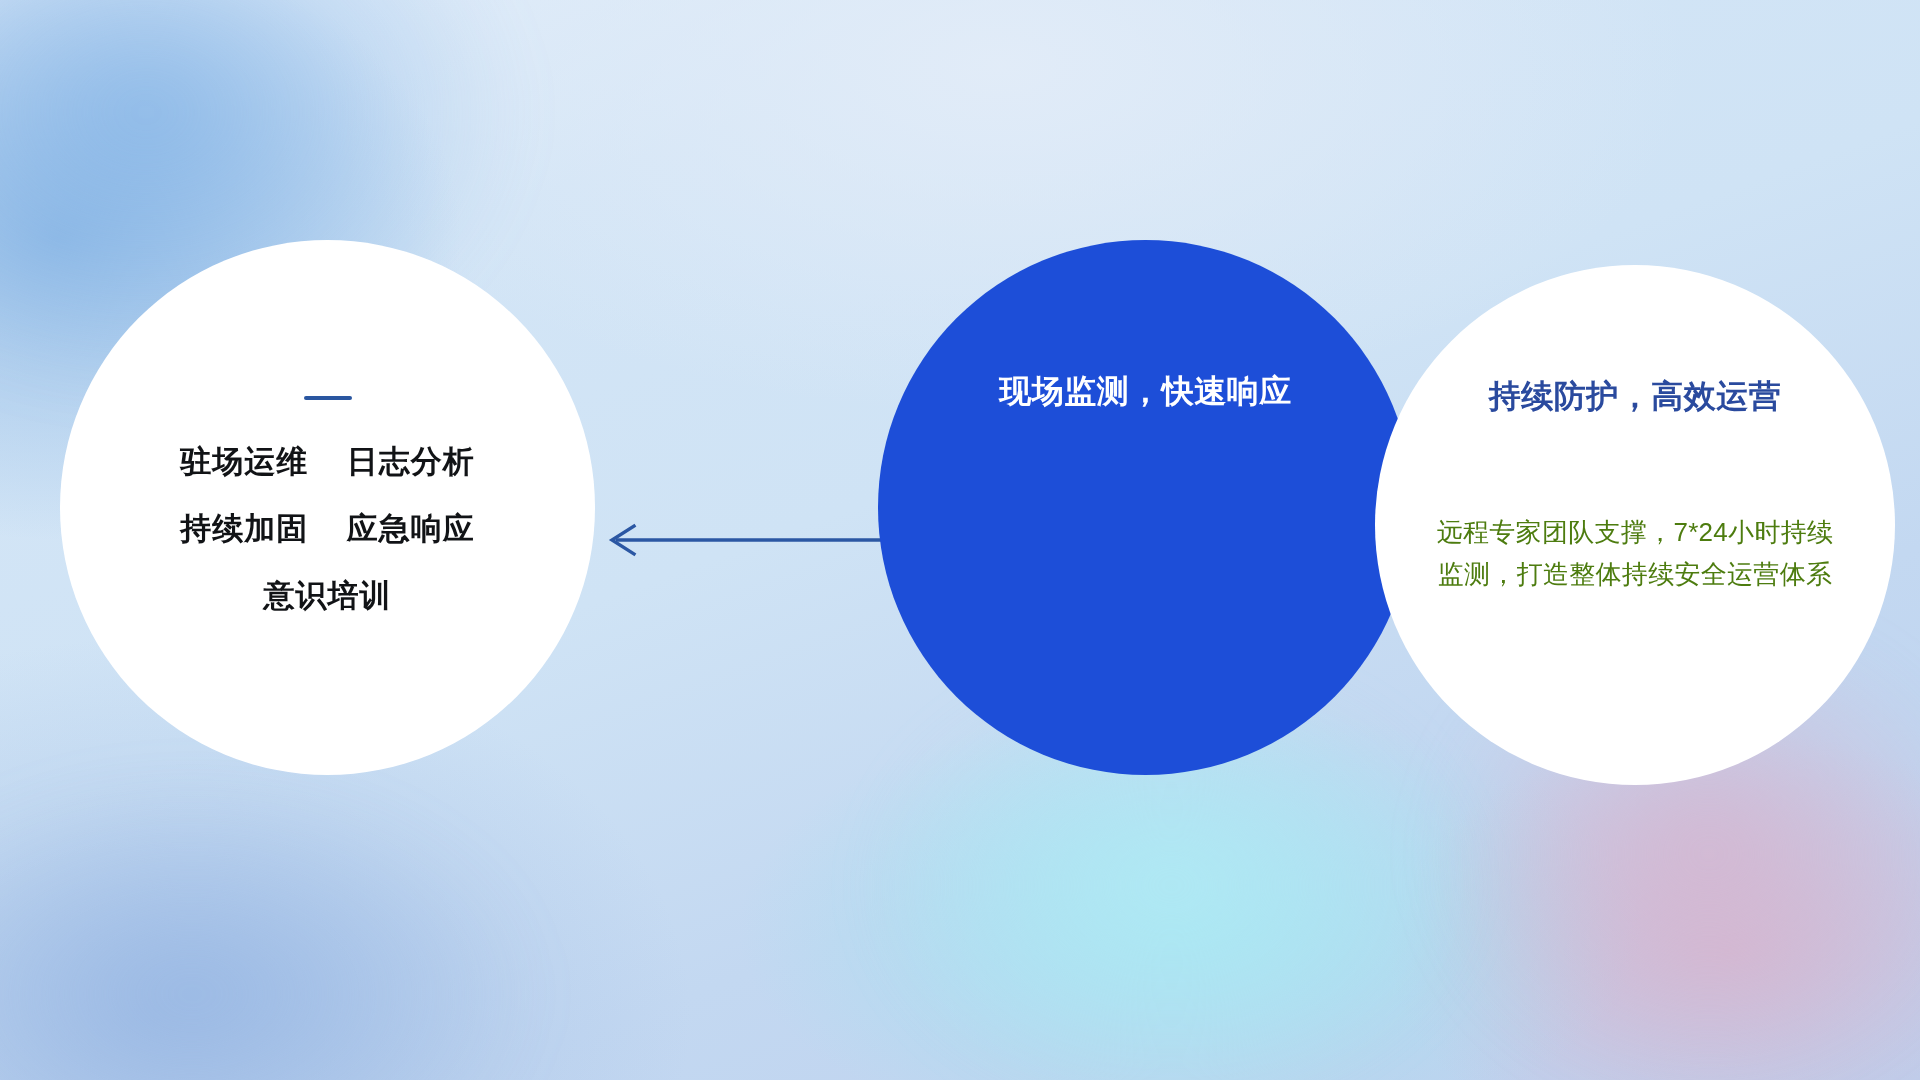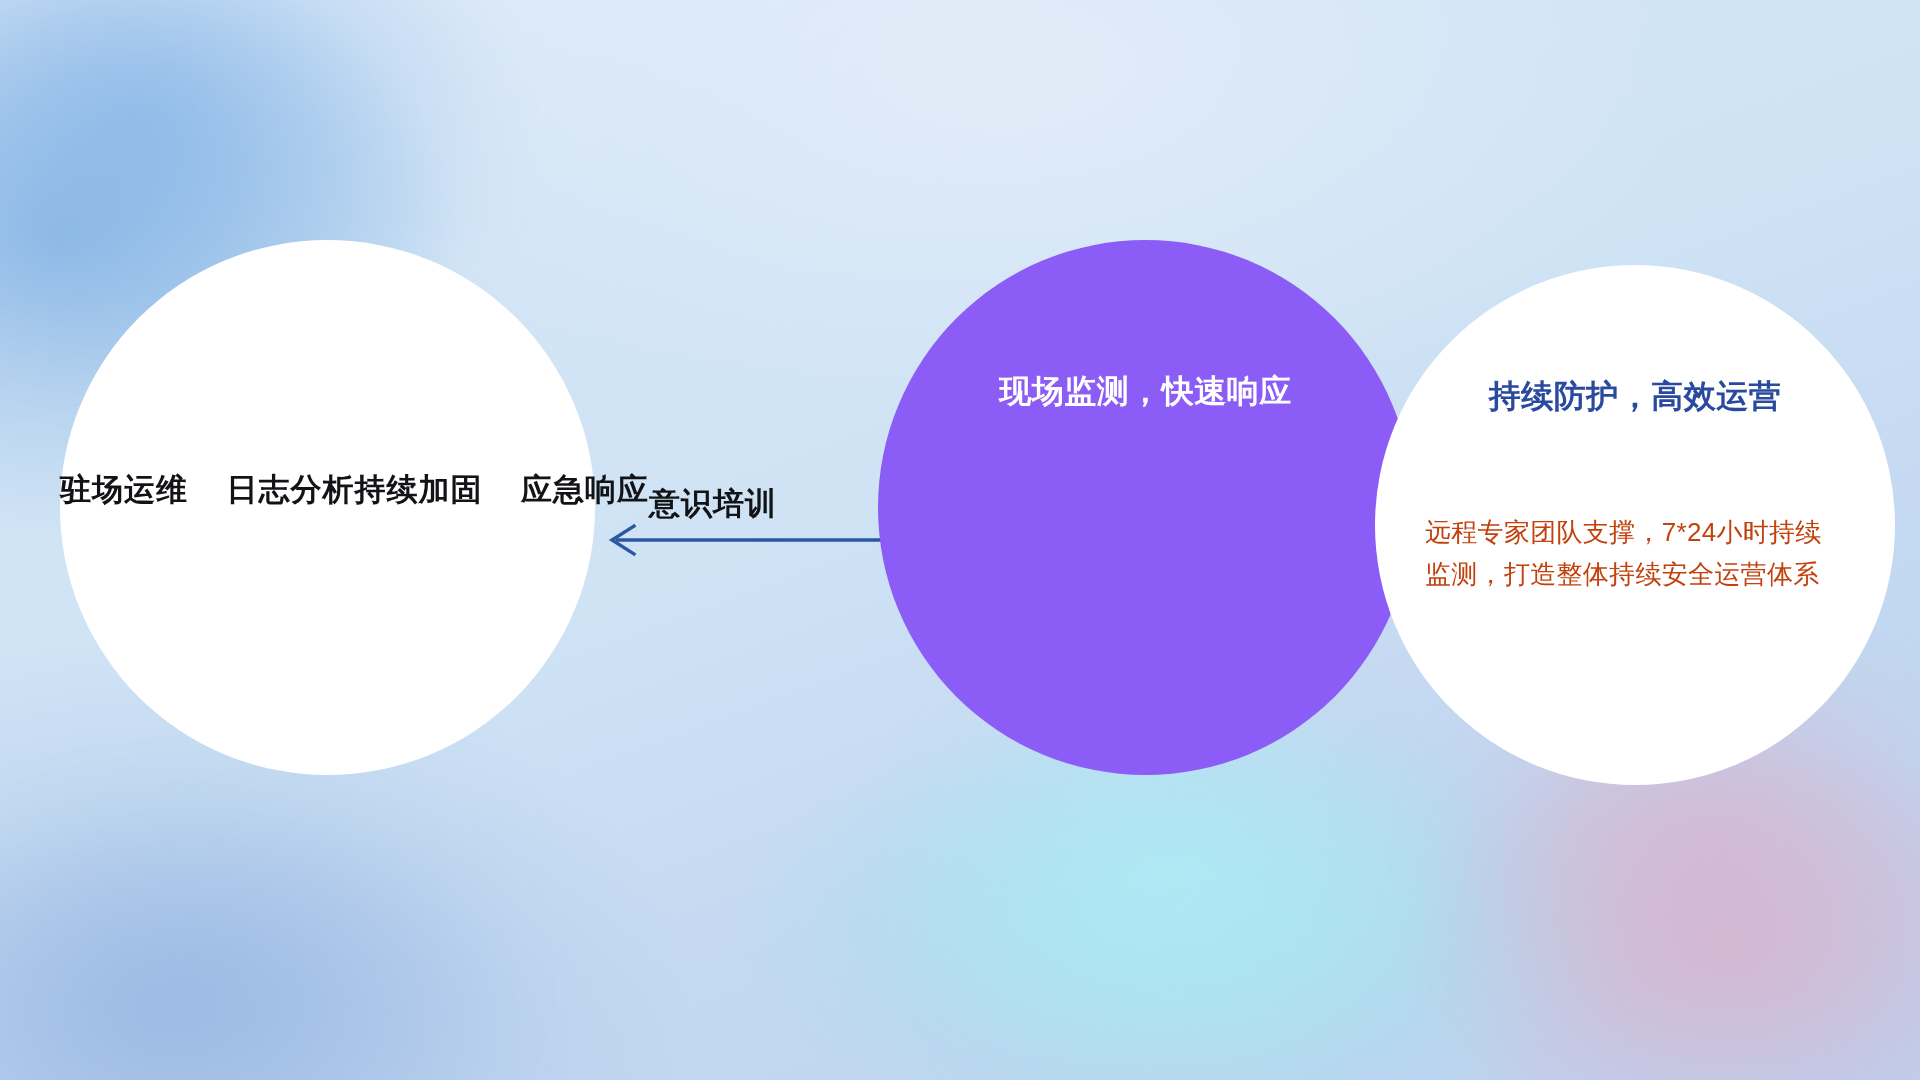--- a/index.html
+++ b/index.html
@@ -41,36 +41,36 @@
     background: radial-gradient(ellipse at 50% 50%, rgba(142,176,224,0.60) 0%, rgba(142,176,224,0) 70%);
     filter: blur(30px);
   }
 
   
   .circle { position:absolute; border-radius:50%; }
 
   #circle-left {
     left:60px; top:240px; width:535px; height:535px;
     background:#ffffff;
-    display:flex; align-items:center; justify-content:flex-start;
+    display:flex; flex-direction:column; align-items:center; justify-content:center;
   }
   #left-divider {
     width:48px; height:4px; background:#2a56a0; border-radius:2px;
     margin-bottom:46px;
   }
   .left-line {
     font-size:31px; font-weight:bold; color:#111316;
     letter-spacing:1px; line-height:1.0; margin-bottom:36px;
     white-space:pre; text-align:center;
   }
   .left-line:last-child { margin-bottom:9px; }
 
   #circle-center {
     left:878px; top:240px; width:535px; height:535px;
-    background:#8b5cf6;
+    background:#1d4ed8;
     display:flex; flex-direction:column; align-items:center;
     padding-top:130px;
     z-index:2;
   }
   #center-title {
     font-size:32px; font-weight:bold; color:#ffffff;
     letter-spacing:0.5px; white-space:nowrap;
     margin-bottom:80px;
   }
   #center-body {
@@ -84,22 +84,22 @@
     display:flex; flex-direction:column; align-items:center;
     padding-top:110px;
     z-index:3;
   }
   #right-title {
     font-size:32px; font-weight:bold; color:#2a4a9e;
     letter-spacing:0.5px; white-space:nowrap;
     margin-bottom:92px;
   }
   #right-body {
-    font-size:26px; color:#c2410c; line-height:1.62;
-    text-align:left; width:420px; letter-spacing:0.3px;
+    font-size:26px; color:#4d7c0f; line-height:1.62;
+    text-align:center; width:420px; letter-spacing:0.3px;
   }
 
   
   #arrow-connector {
     position:absolute; left:600px; top:520px;
     width:290px; height:40px;
     z-index:1;
   }
 </style>
 </head>

